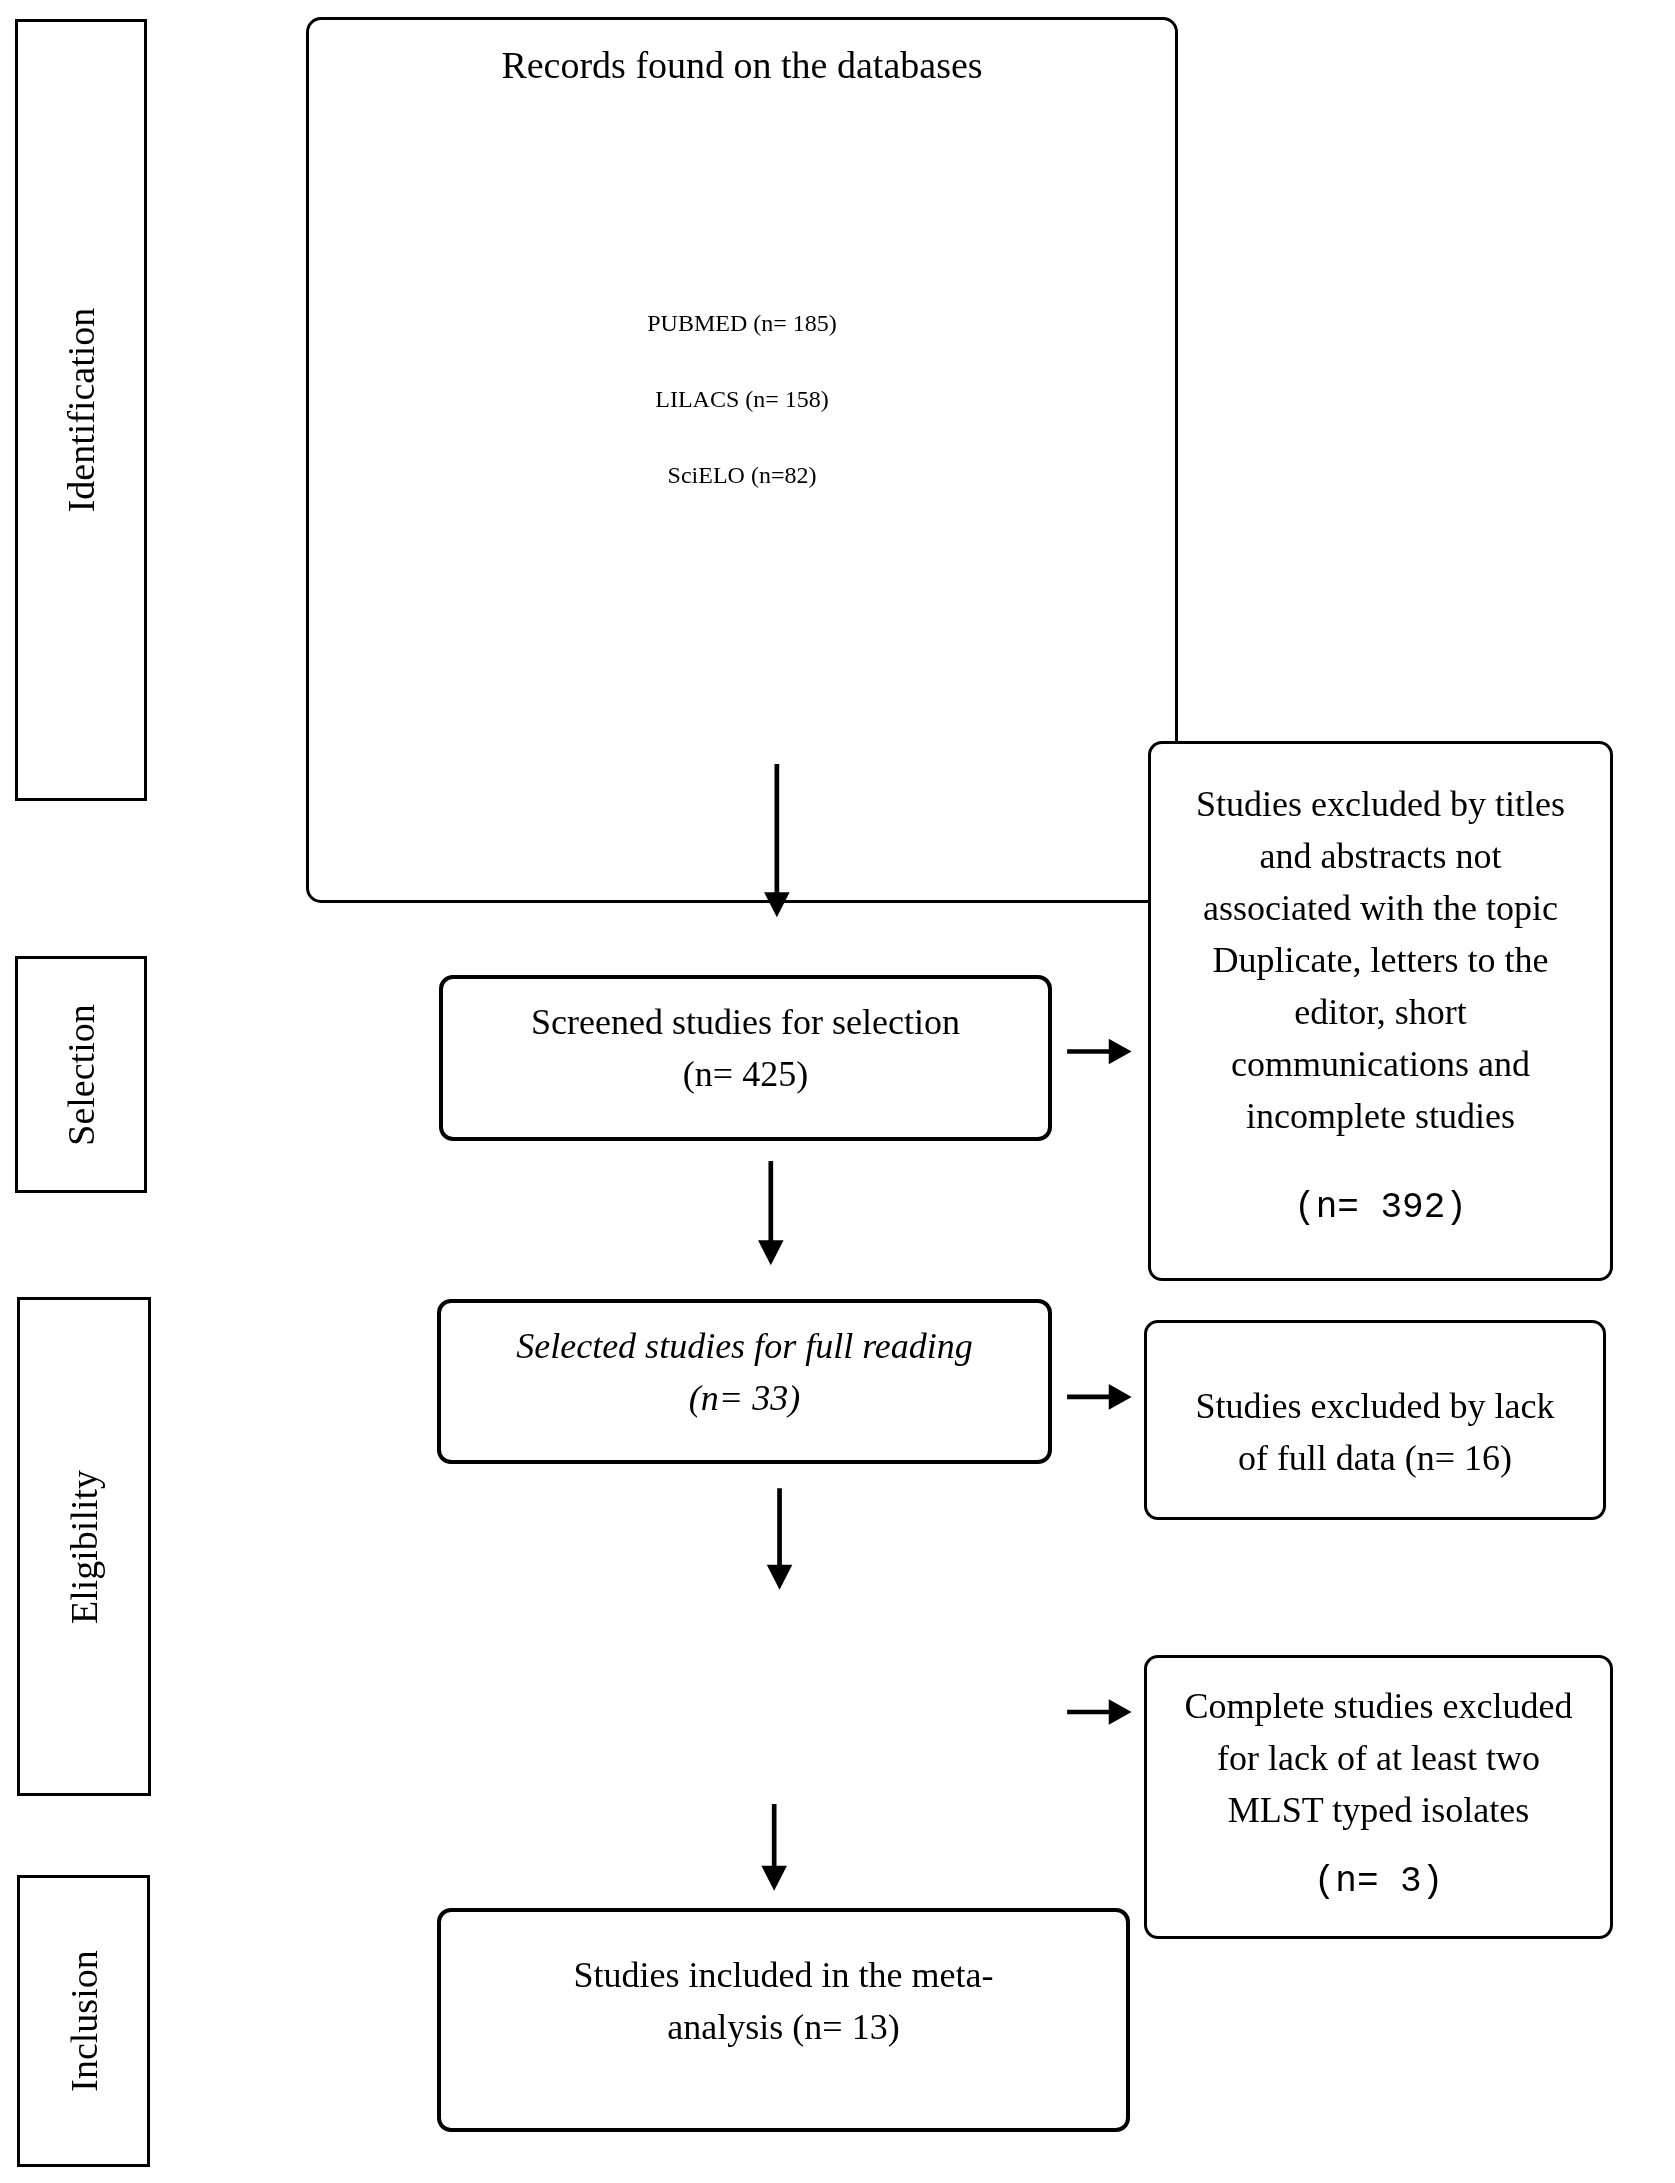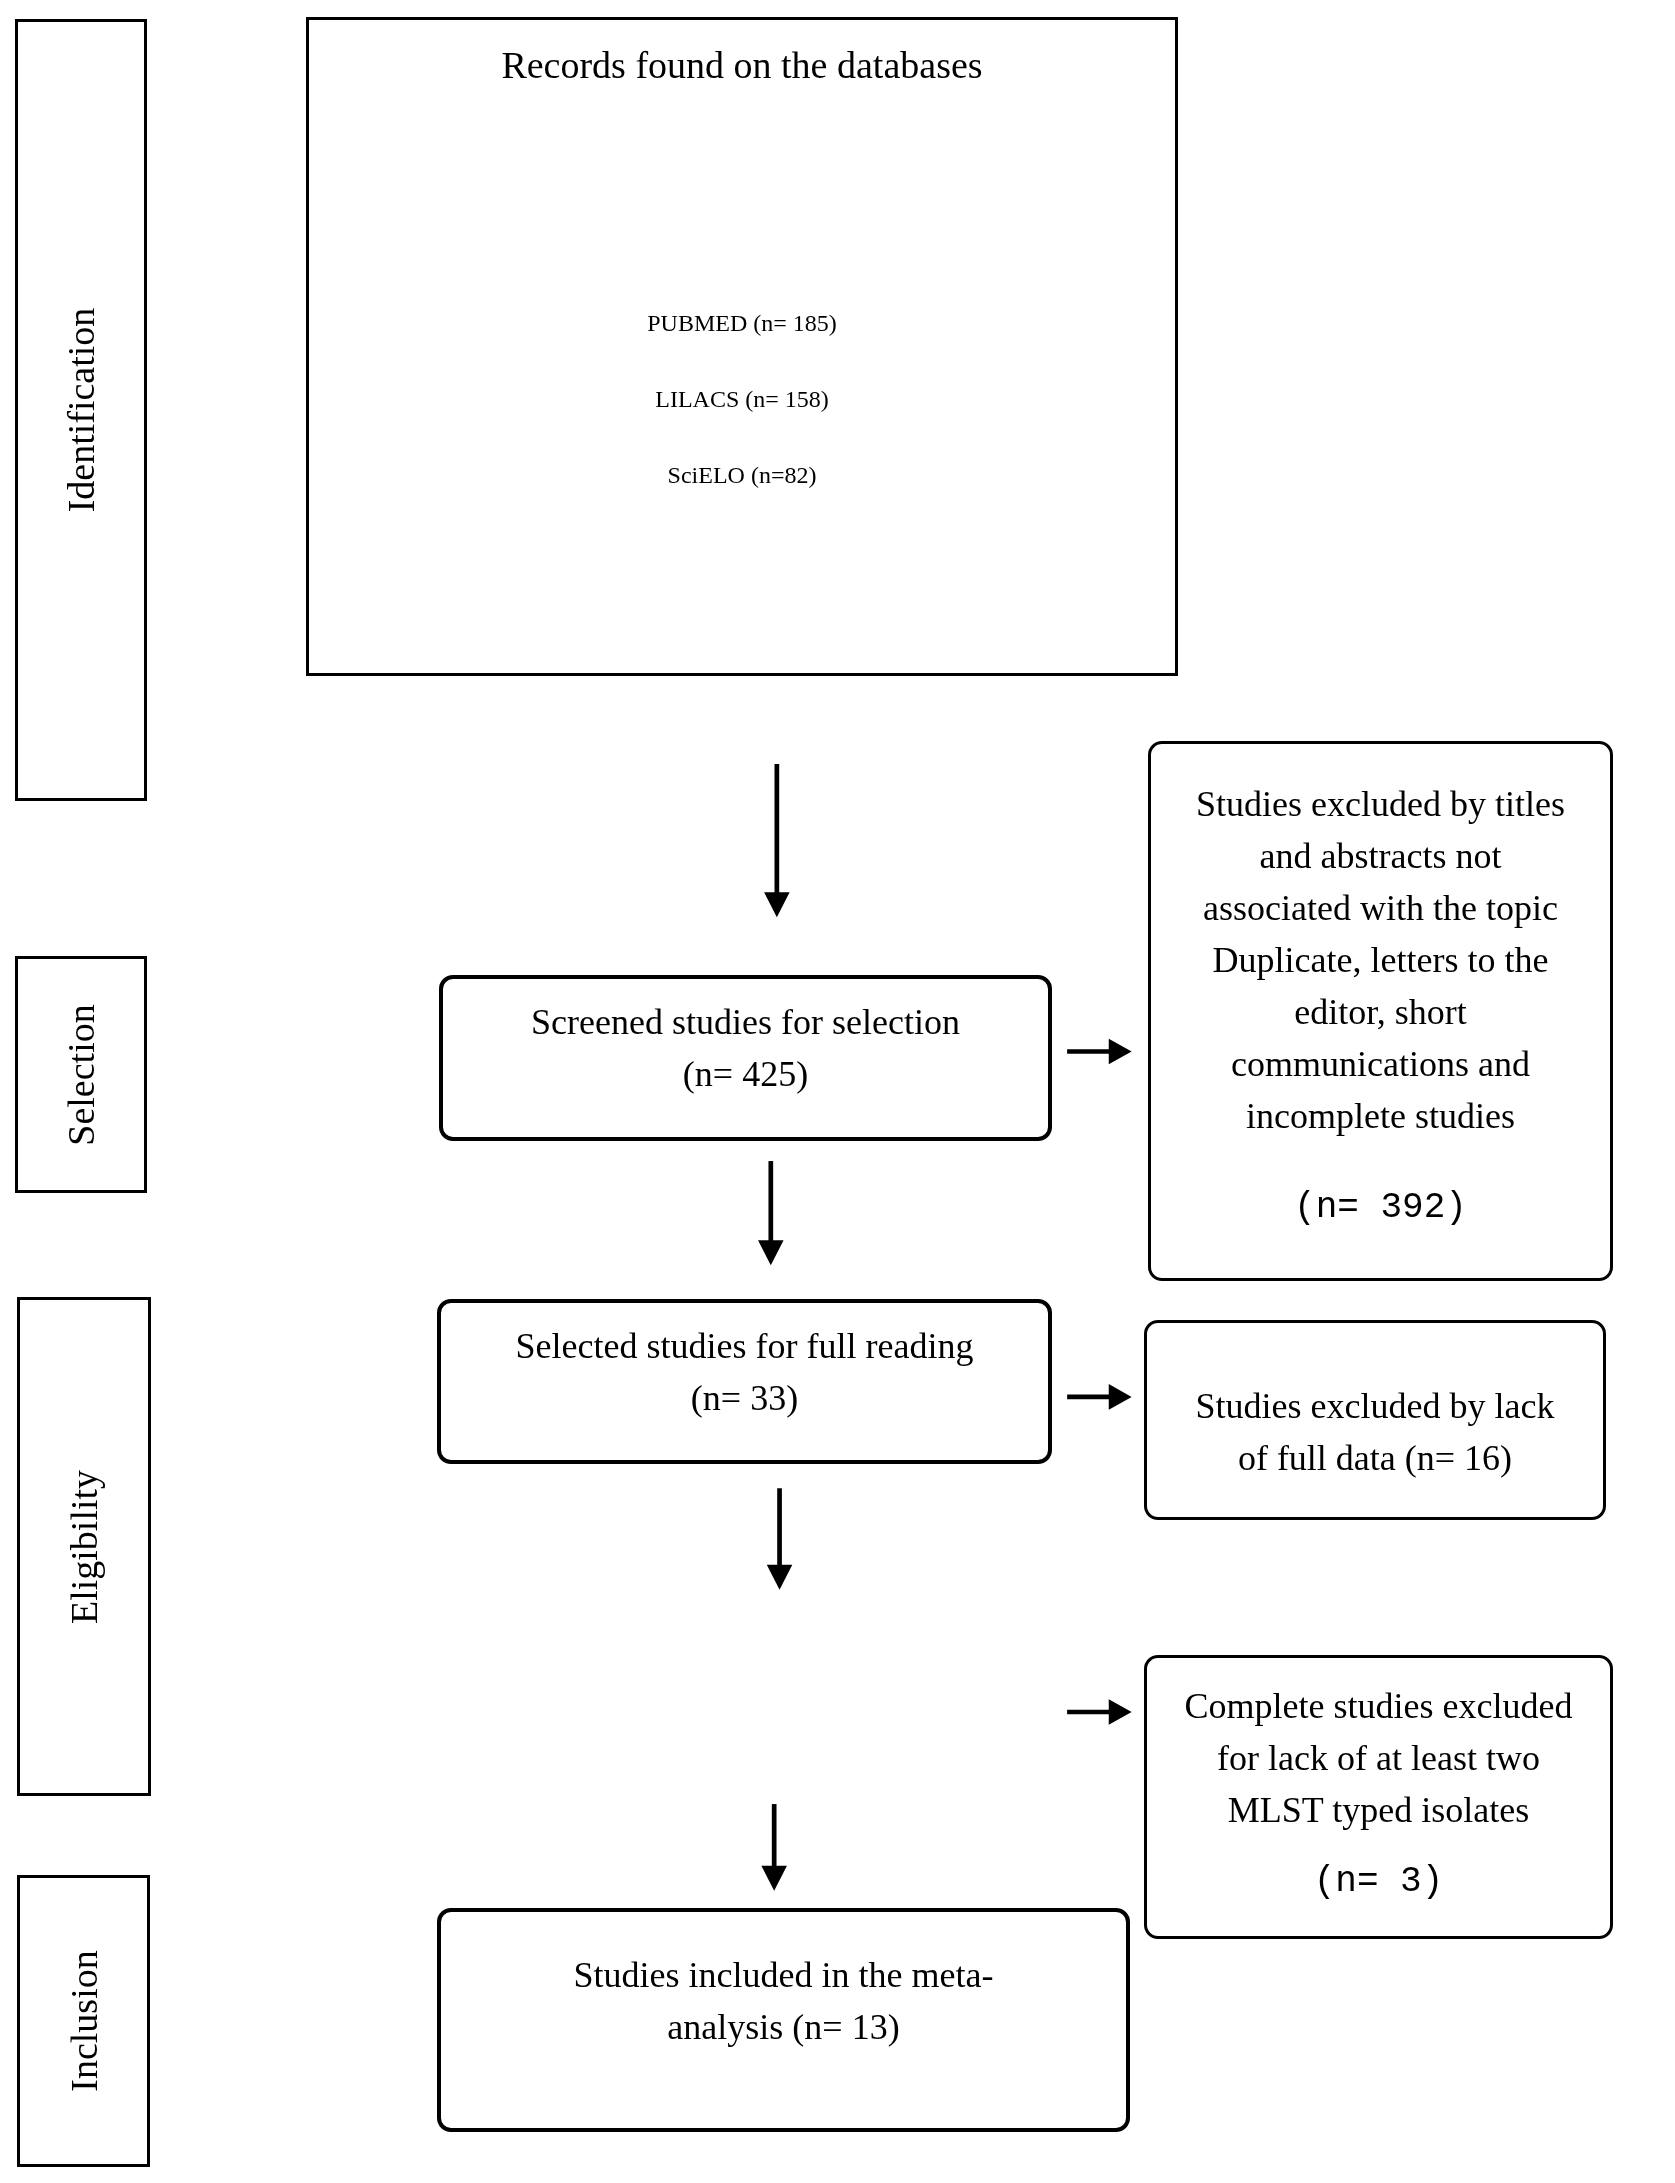--- a/index.html
+++ b/index.html
@@ -73,31 +73,31 @@
   </div>
 
   <div class="box stage" style="left:17px; top:1297px; width:134px; height:499px;">
     <span class="vert">Eligibility</span>
   </div>
 
   <div class="box stage" style="left:17px; top:1875px; width:133px; height:292px;">
     <span class="vert">Inclusion</span>
   </div>
 
-  <div class="box" style="left:306px; top:17px; width:872px; height:659px;">
+  <div class="box" style="left:306px; top:17px; width:872px; height:886px;border-radius:15px;">
     <div class="records-title">Records found on the databases</div>
     <div class="records-dbs">PUBMED (n= 185)
 LILACS (n= 158)
 SciELO (n=82)</div>
   </div>
 
   <div class="box main-box center pre flow-text pad" style="left:439px; top:975px; width:613px; height:166px; padding-top:17px;">Screened studies for selection
 (n= 425)</div>
 
-  <div class="box main-box center pre flow-text pad" style="left:437px; top:1299px; width:615px; height:165px; padding-top:17px;">Selected studies for full reading
+  <div class="box main-box center pre flow-text pad" style="left:437px; top:1299px; width:615px; height:165px; padding-top:17px;font-style:italic;">Selected studies for full reading
 (n= 33)</div>
 
 
   <div class="box main-box center pre flow-text pad" style="left:437px; top:1908px; width:693px; height:224px; padding-top:37px;">Studies included in the meta-
 analysis (n= 13)</div>
 
   <div class="box center pad" style="left:1148px; top:741px; width:465px; height:540px; padding-top:34px;">
     <div class="pre flow-text">Studies excluded by titles
 and abstracts not
 associated with the topic

